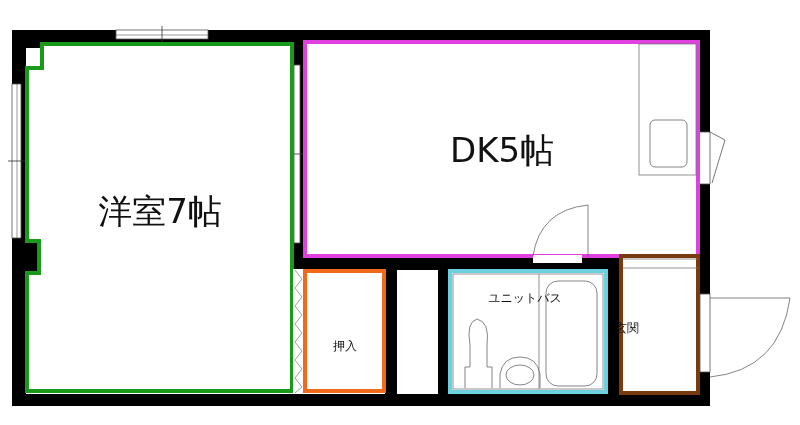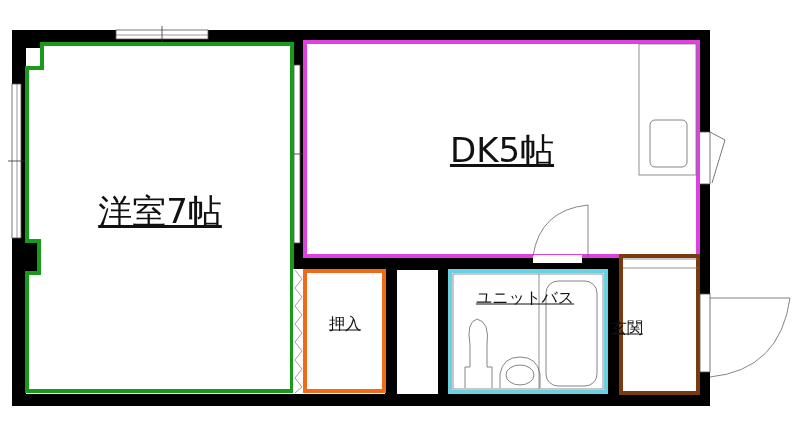--- a/index.html
+++ b/index.html
@@ -1,20 +1,20 @@
 <!DOCTYPE html>
 <html><head>
   <meta charset="utf-8">
   <style>
     html, body { margin: 0; padding: 0; background: #ffffff; }
     body { width: 800px; height: 425px; position: relative; overflow: hidden; font-family: "DejaVu Sans", sans-serif; }
     svg { position: absolute; left: 0; top: 0; }
-    .label { position: absolute; color: #111; white-space: nowrap; transform: translate(-50%, -50%); font-family: "DejaVu Sans", sans-serif; text-decoration: underline; }
+    .label { position: absolute; color: #111; white-space: nowrap; transform: translate(-50%, -50%); font-family: "DejaVu Sans", sans-serif; }
     .big { font-size: 34px; letter-spacing: 0px; }
-    .small { font-size: 16px; }
+    .small { font-size: 12px; }
   </style>
 </head>
 <body>
 
 <svg width="800" height="425" viewBox="0 0 800 425" xmlns="http://www.w3.org/2000/svg">
 
   <g fill="#000">
 
     <rect x="12" y="30" width="698" height="12"></rect>
 
@@ -91,15 +91,15 @@
 
   <g>
     <rect x="700" y="294" width="10" height="78" fill="#fff" stroke="#555" stroke-width="0.8"></rect>
     <line x1="710" y1="298" x2="790" y2="298" stroke="#666" stroke-width="0.8"></line>
     <path d="M710 377 Q780 370 790 298" fill="none" stroke="#666" stroke-width="0.8"></path>
   </g>
 </svg>
 
 <div class="label big" style="left:160px; top:212px;text-align:center;">洋室7帖</div>
 <div class="label big" style="left:502px; top:151px;">DK5帖</div>
-<div class="label small" style="left:345px; top:324px;">押入</div>
+<div class="label small" style="left:345px; top:346px;">押入</div>
 <div class="label small" style="left:525px; top:298px;">ユニットバス</div>
 <div class="label small" style="left:627px; top:328px;">玄関</div>
 
 </body></html>

